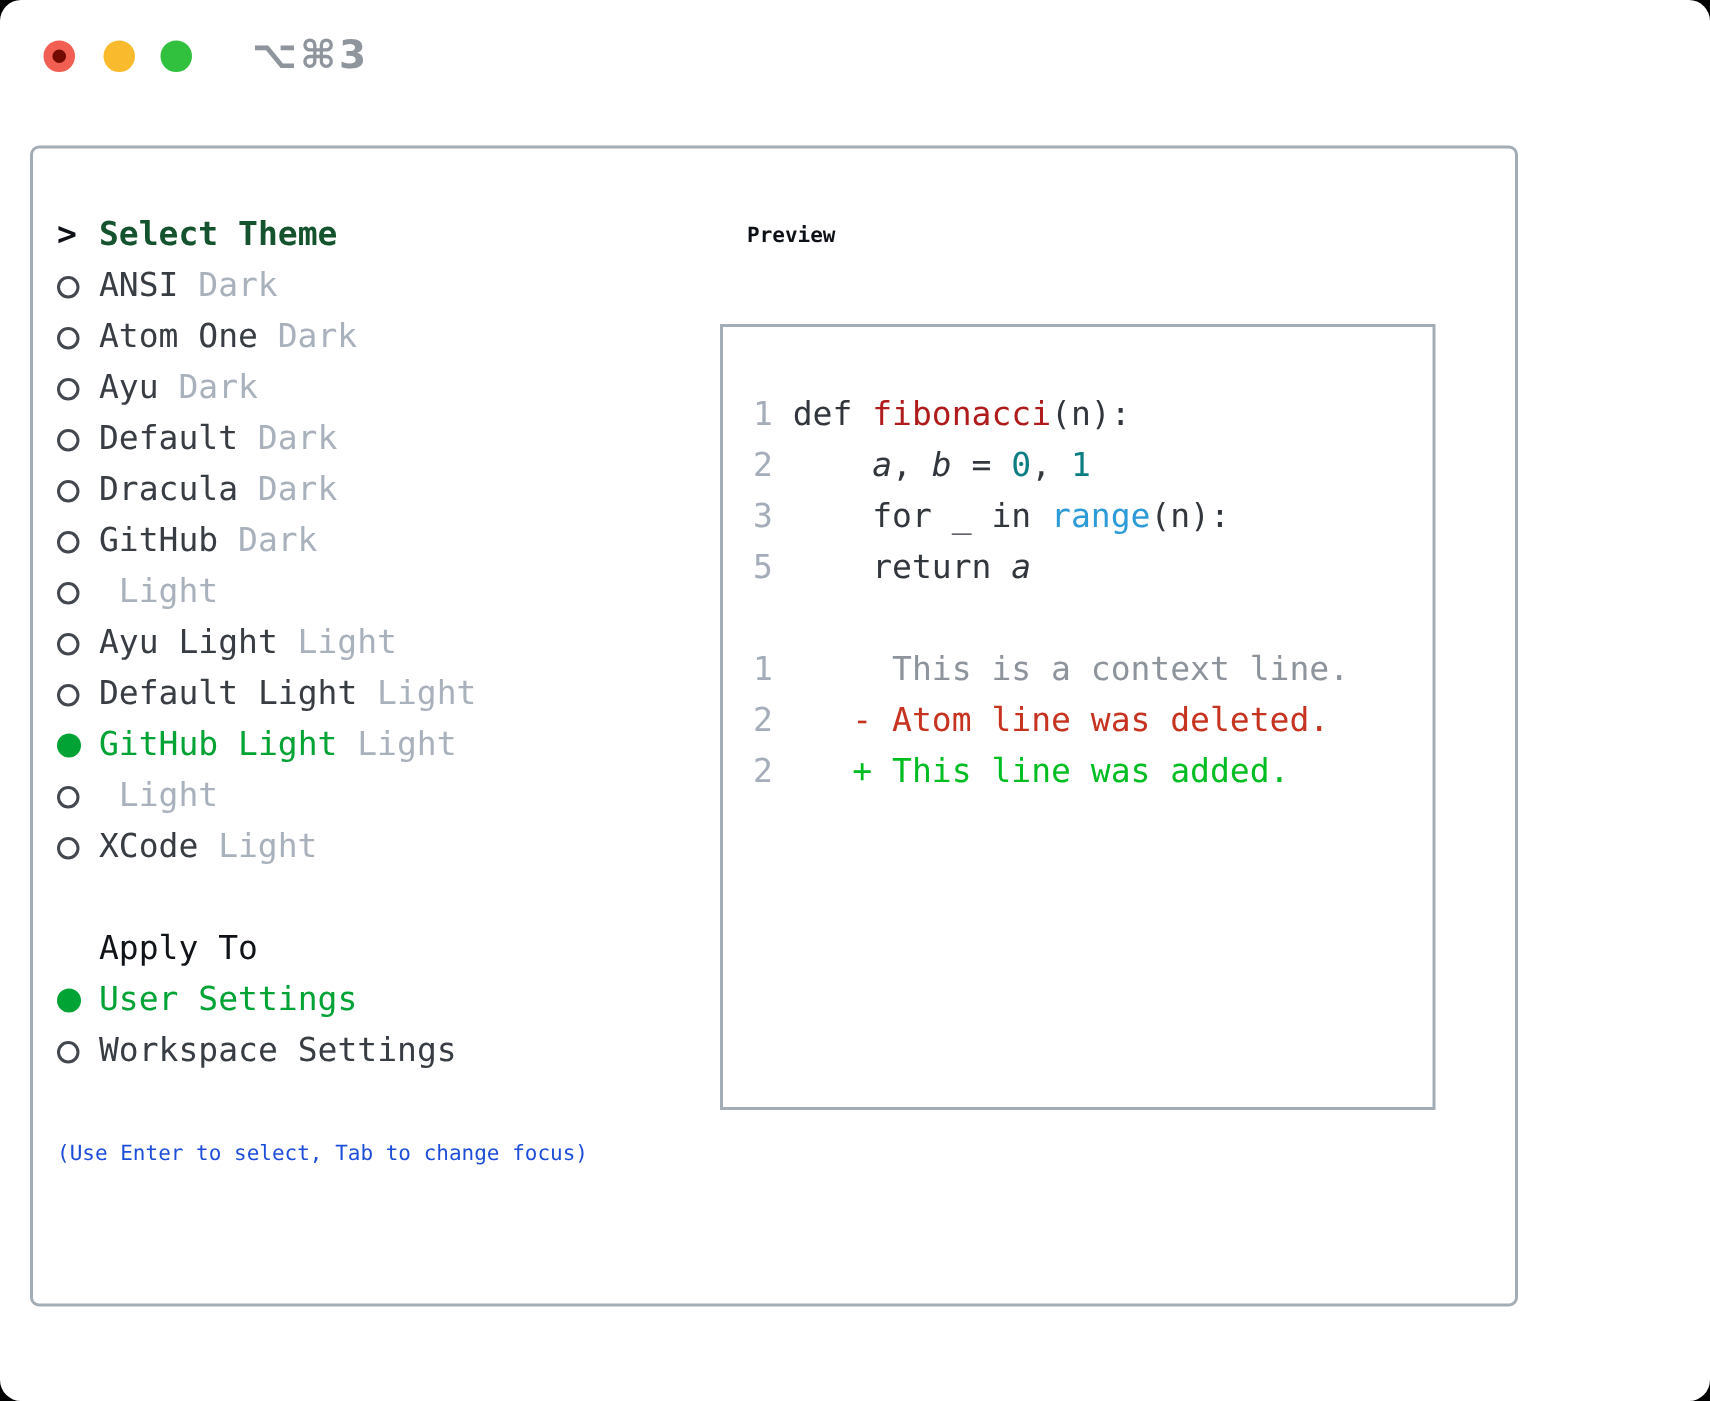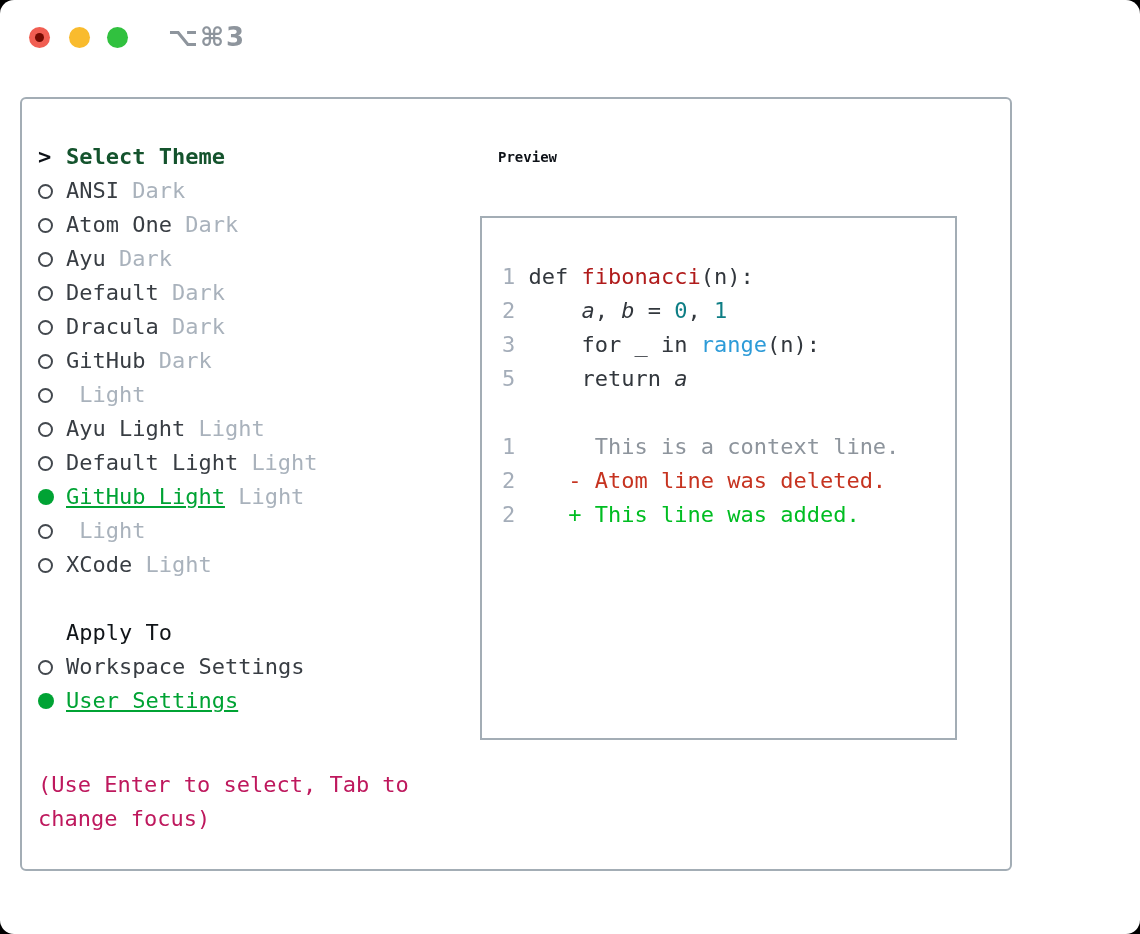--- a/index.html
+++ b/index.html
@@ -26,24 +26,24 @@
   }
   
   .left-col{position:absolute;left:16px;top:41px;width:440px;font-size:22px;line-height:34px;color:#383d43;}
   .row{display:flex;align-items:center;height:34px;white-space:pre;}
   .bullet-slot{width:28px;flex:0 0 28px;display:flex;align-items:center;}
   .prefix{font-weight:700;color:#0d1117;}
   .hdr{font-weight:700;color:#14532d;text-align:center;}
   .subhdr{color:#101418;}
   .ring{width:11px;height:11px;border:2.5px solid #43484e;border-radius:50%;display:inline-block;box-sizing:content-box;}
   .row.selected .ring{width:16px;height:16px;border:none;background:#00a334;}
-  .row.selected .name{color:#00a334;text-decoration:underline;}
+  .row.selected .name{color:#00a334;}
   .variant{color:#a9b2bc;margin-left:13.2px;text-align:right;}
   .gap{height:34px;}
-  .hint{color:#be185d;font-size:22px;line-height:34px;margin-top:50px;width:420px;}
+  .hint{color:#1d4ed8;font-size:14px;line-height:34px;margin-top:34px;width:420px;}
   
   .preview-title{position:absolute;left:476px;top:41px;font-size:14px;line-height:34px;font-weight:700;color:#0d1117;}
   .preview-box{
     position:absolute;left:458px;top:101px;width:477px;height:524px;
     border:2px solid #a3adb5;background:#fff;box-sizing:border-box;
     padding:42px 0 0 20px;overflow:hidden;margin-top:16px;
   }
   .code-line{white-space:pre;font-size:22px;line-height:34px;height:34px;color:#32373d;}
   .tk-lnum{color:#a4adb9;}
   .tk-code{color:#32373d;}
@@ -139,28 +139,28 @@
         </div>
 
       <div class="gap"></div>
 
       <div class="row">
         <span class="bullet-slot"></span>
         <span class="subhdr">Apply To</span>
       </div>
 
       <div id="apply-list">
+          <div class="row selected">
+    <span class="bullet-slot"><span class="ring"></span></span>
+    <span class="name">User Settings</span>
+    
+  </div>
           <div class="row">
     <span class="bullet-slot"><span class="ring"></span></span>
     <span class="name">Workspace Settings</span>
-    
-  </div>
-          <div class="row selected">
-    <span class="bullet-slot"><span class="ring"></span></span>
-    <span class="name">User Settings</span>
     
   </div>
         </div>
 
       <div class="hint">(Use Enter to select, Tab to change focus)</div>
     </div>
 
     <div class="preview-title">Preview</div>
 
     <div class="preview-box" id="preview-code">

